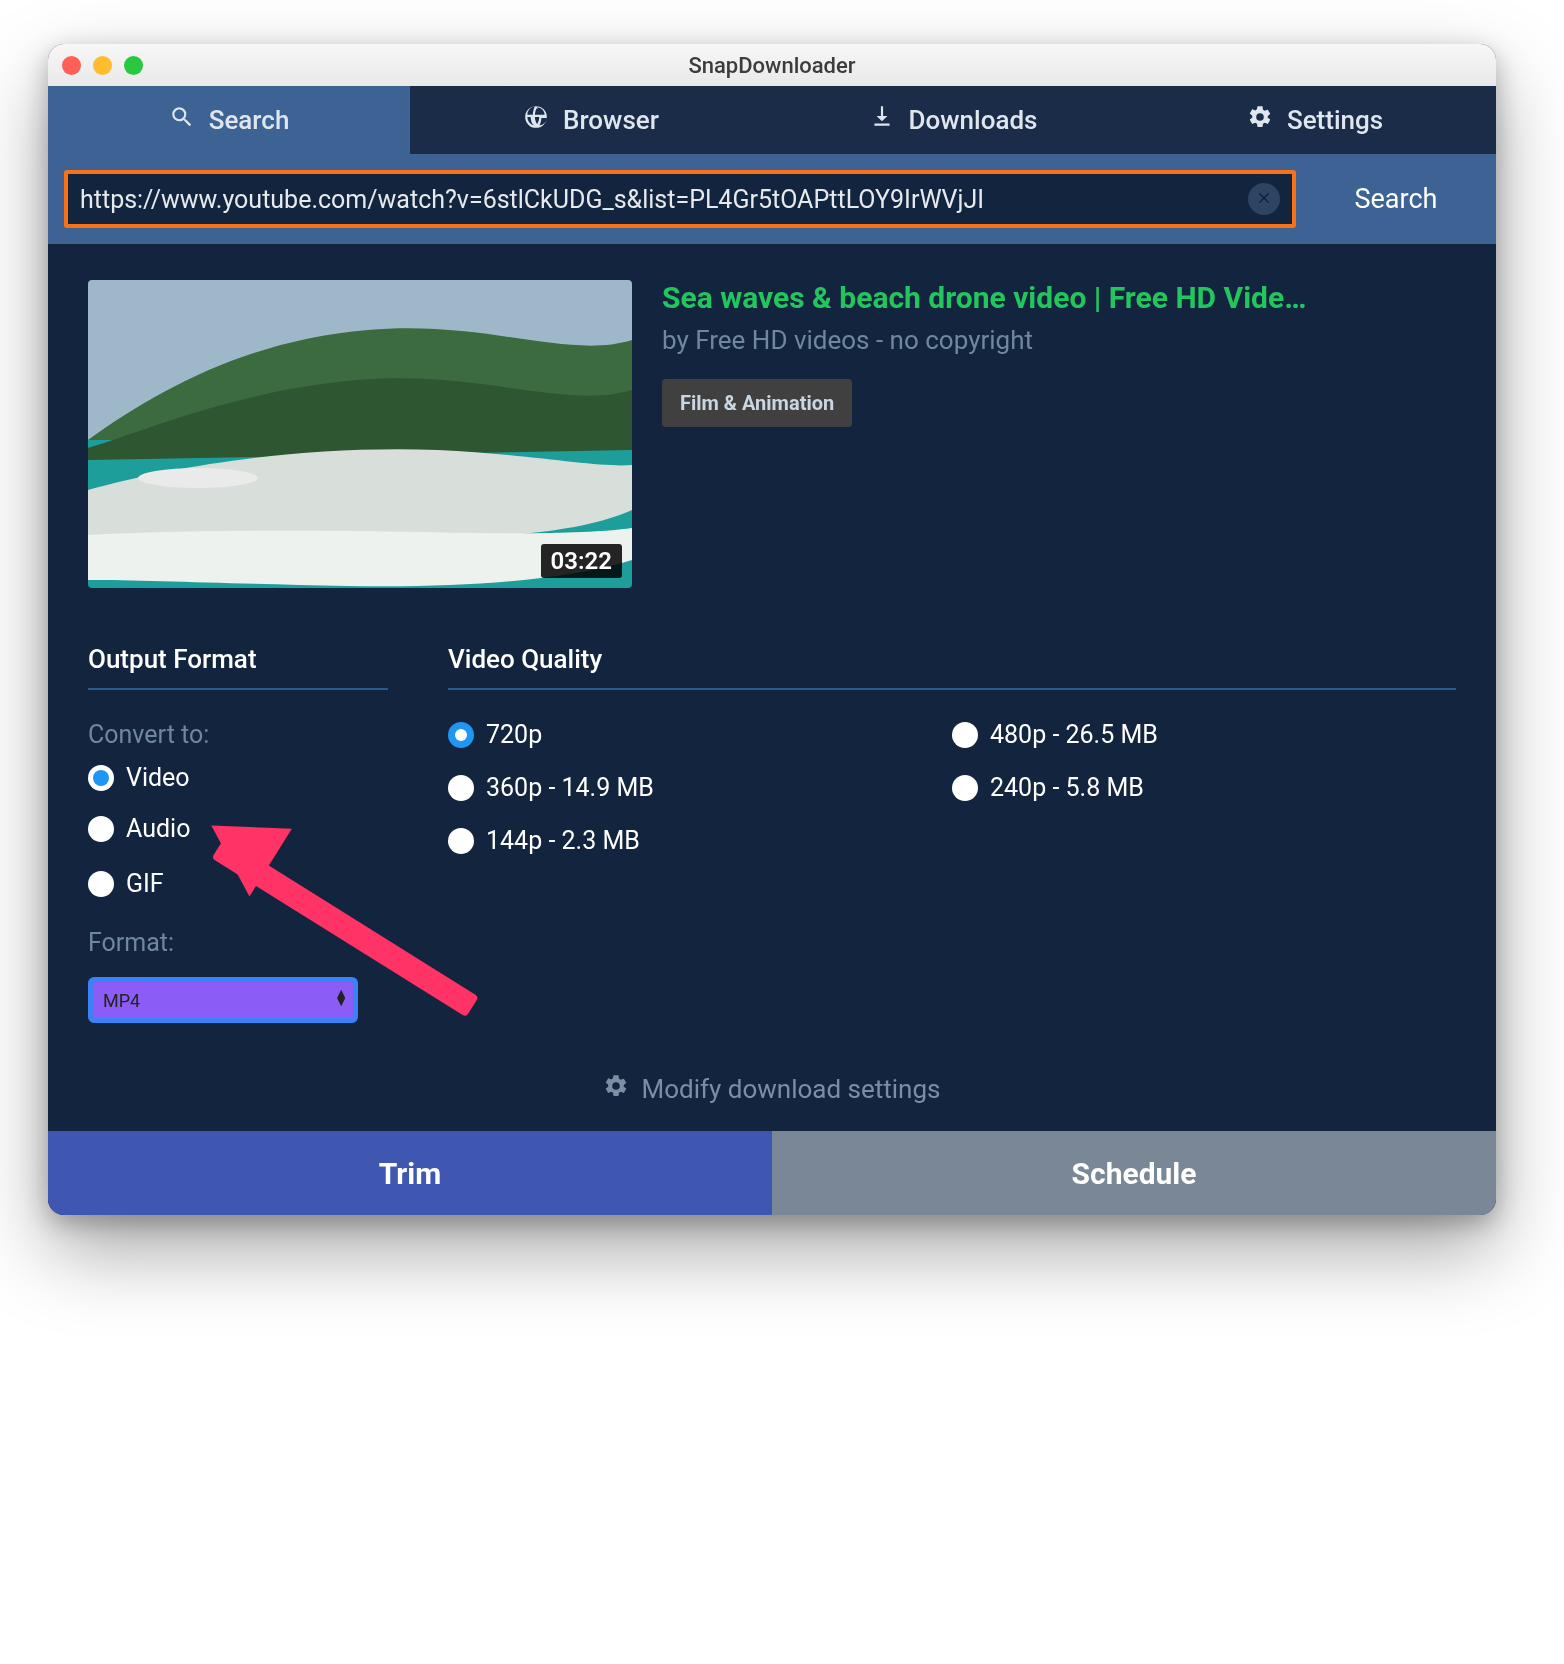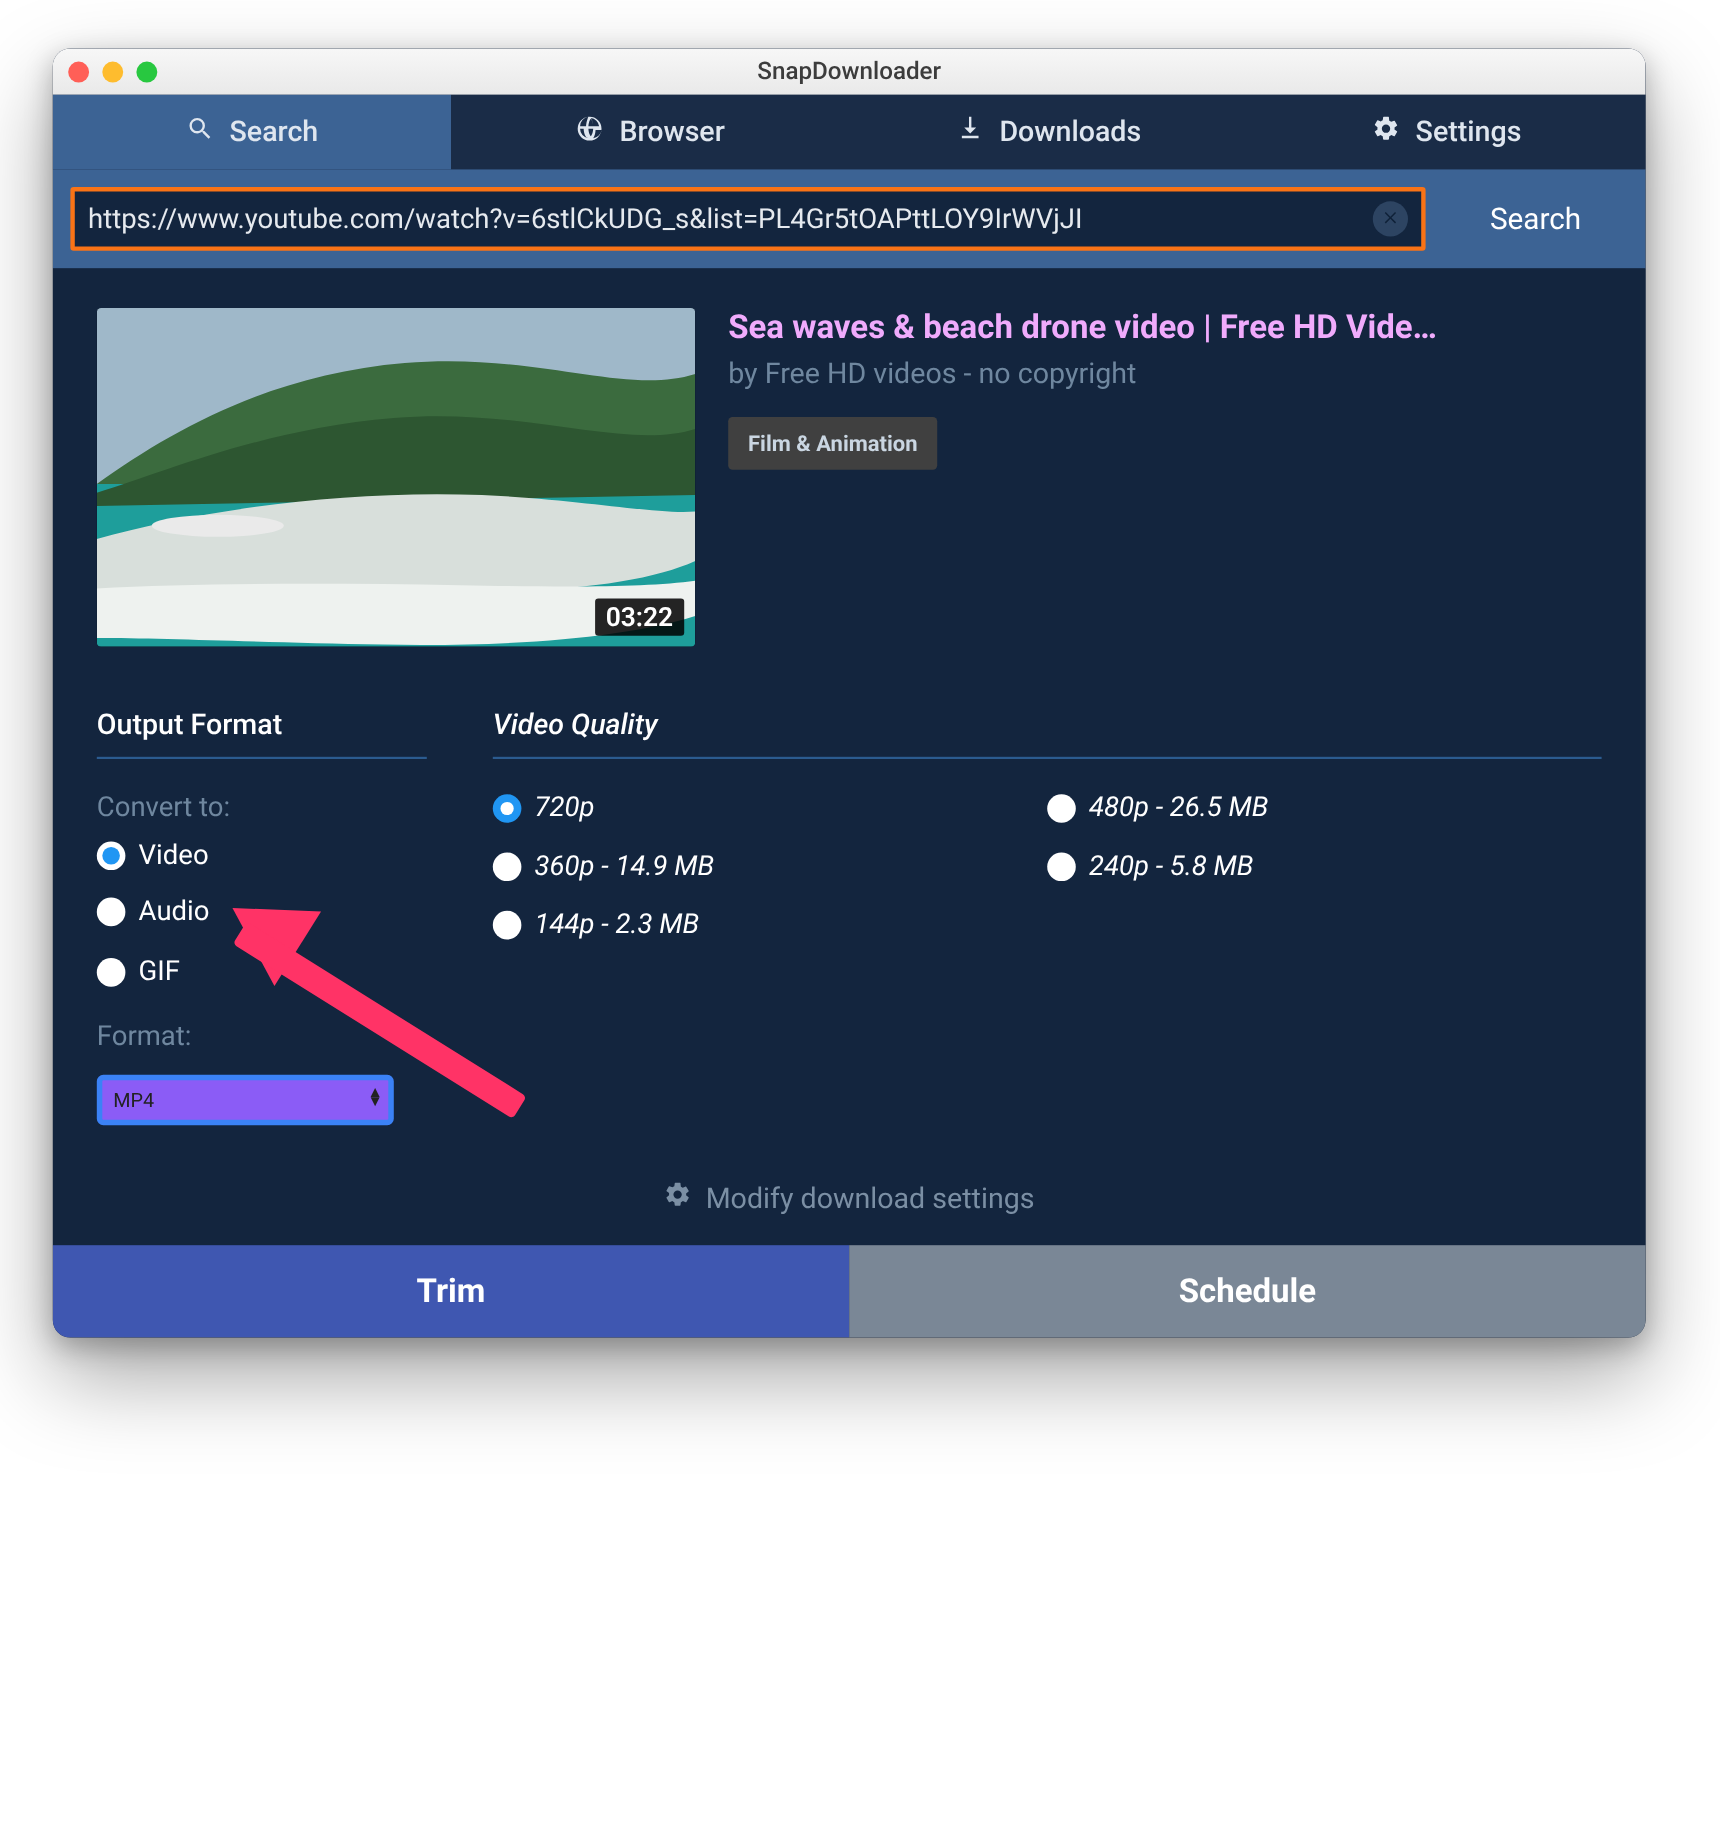--- a/index.html
+++ b/index.html
@@ -61,30 +61,30 @@
   }
   
   .content { background:#13253e; padding:36px 40px 0 40px; }
   .video-info { display:flex; gap:30px; }
   .thumb { width:544px; height:308px; position:relative; background:#0a1524; border-radius:4px; overflow:hidden;}
   .duration {
     position:absolute; right:10px; bottom:10px; background:rgba(0,0,0,.85);
     color:#fff; font-size:24px; font-weight:600; padding:3px 10px; border-radius:3px;
   }
   .meta { flex:1; min-width:0; }
-  .video-title { color:#f0abfc; font-size:30px; font-weight:700; white-space:nowrap; overflow:hidden; text-overflow:ellipsis; }
+  .video-title { color:#22c55e; font-size:30px; font-weight:700; white-space:nowrap; overflow:hidden; text-overflow:ellipsis; }
   .video-author { color:#6f879f; font-size:26px; margin-top:10px; }
   .category-badge {
     display:inline-block; margin-top:24px; background:#404040; color:#cad6e2;
     font-size:20px; padding:12px 18px; border-radius:4px;font-weight:bold;
   }
   
   .options { display:flex; margin-top:56px; gap:60px; position:relative; }
   .col-left { width:300px; }
-  .col-right { flex:1;font-style:italic; }
+  .col-right { flex:1; }
   .section-title {
     color:#fff; font-size:26px; font-weight:500;
     border-bottom:2px solid #2b5b8f; padding-bottom:14px; margin-bottom:30px;
   }
   .sub-label { color:#6f879f; font-size:25px; margin-bottom:14px; }
   .radio-row { display:flex; flex-wrap:wrap; gap:22px 30px; }
   .radio-item { display:flex; align-items:center; gap:12px; color:#fff; font-size:25px; cursor:pointer; }
   .radio {
     width:26px; height:26px; border-radius:50%; background:#fff;
     display:flex; align-items:center; justify-content:center; flex-shrink:0;

